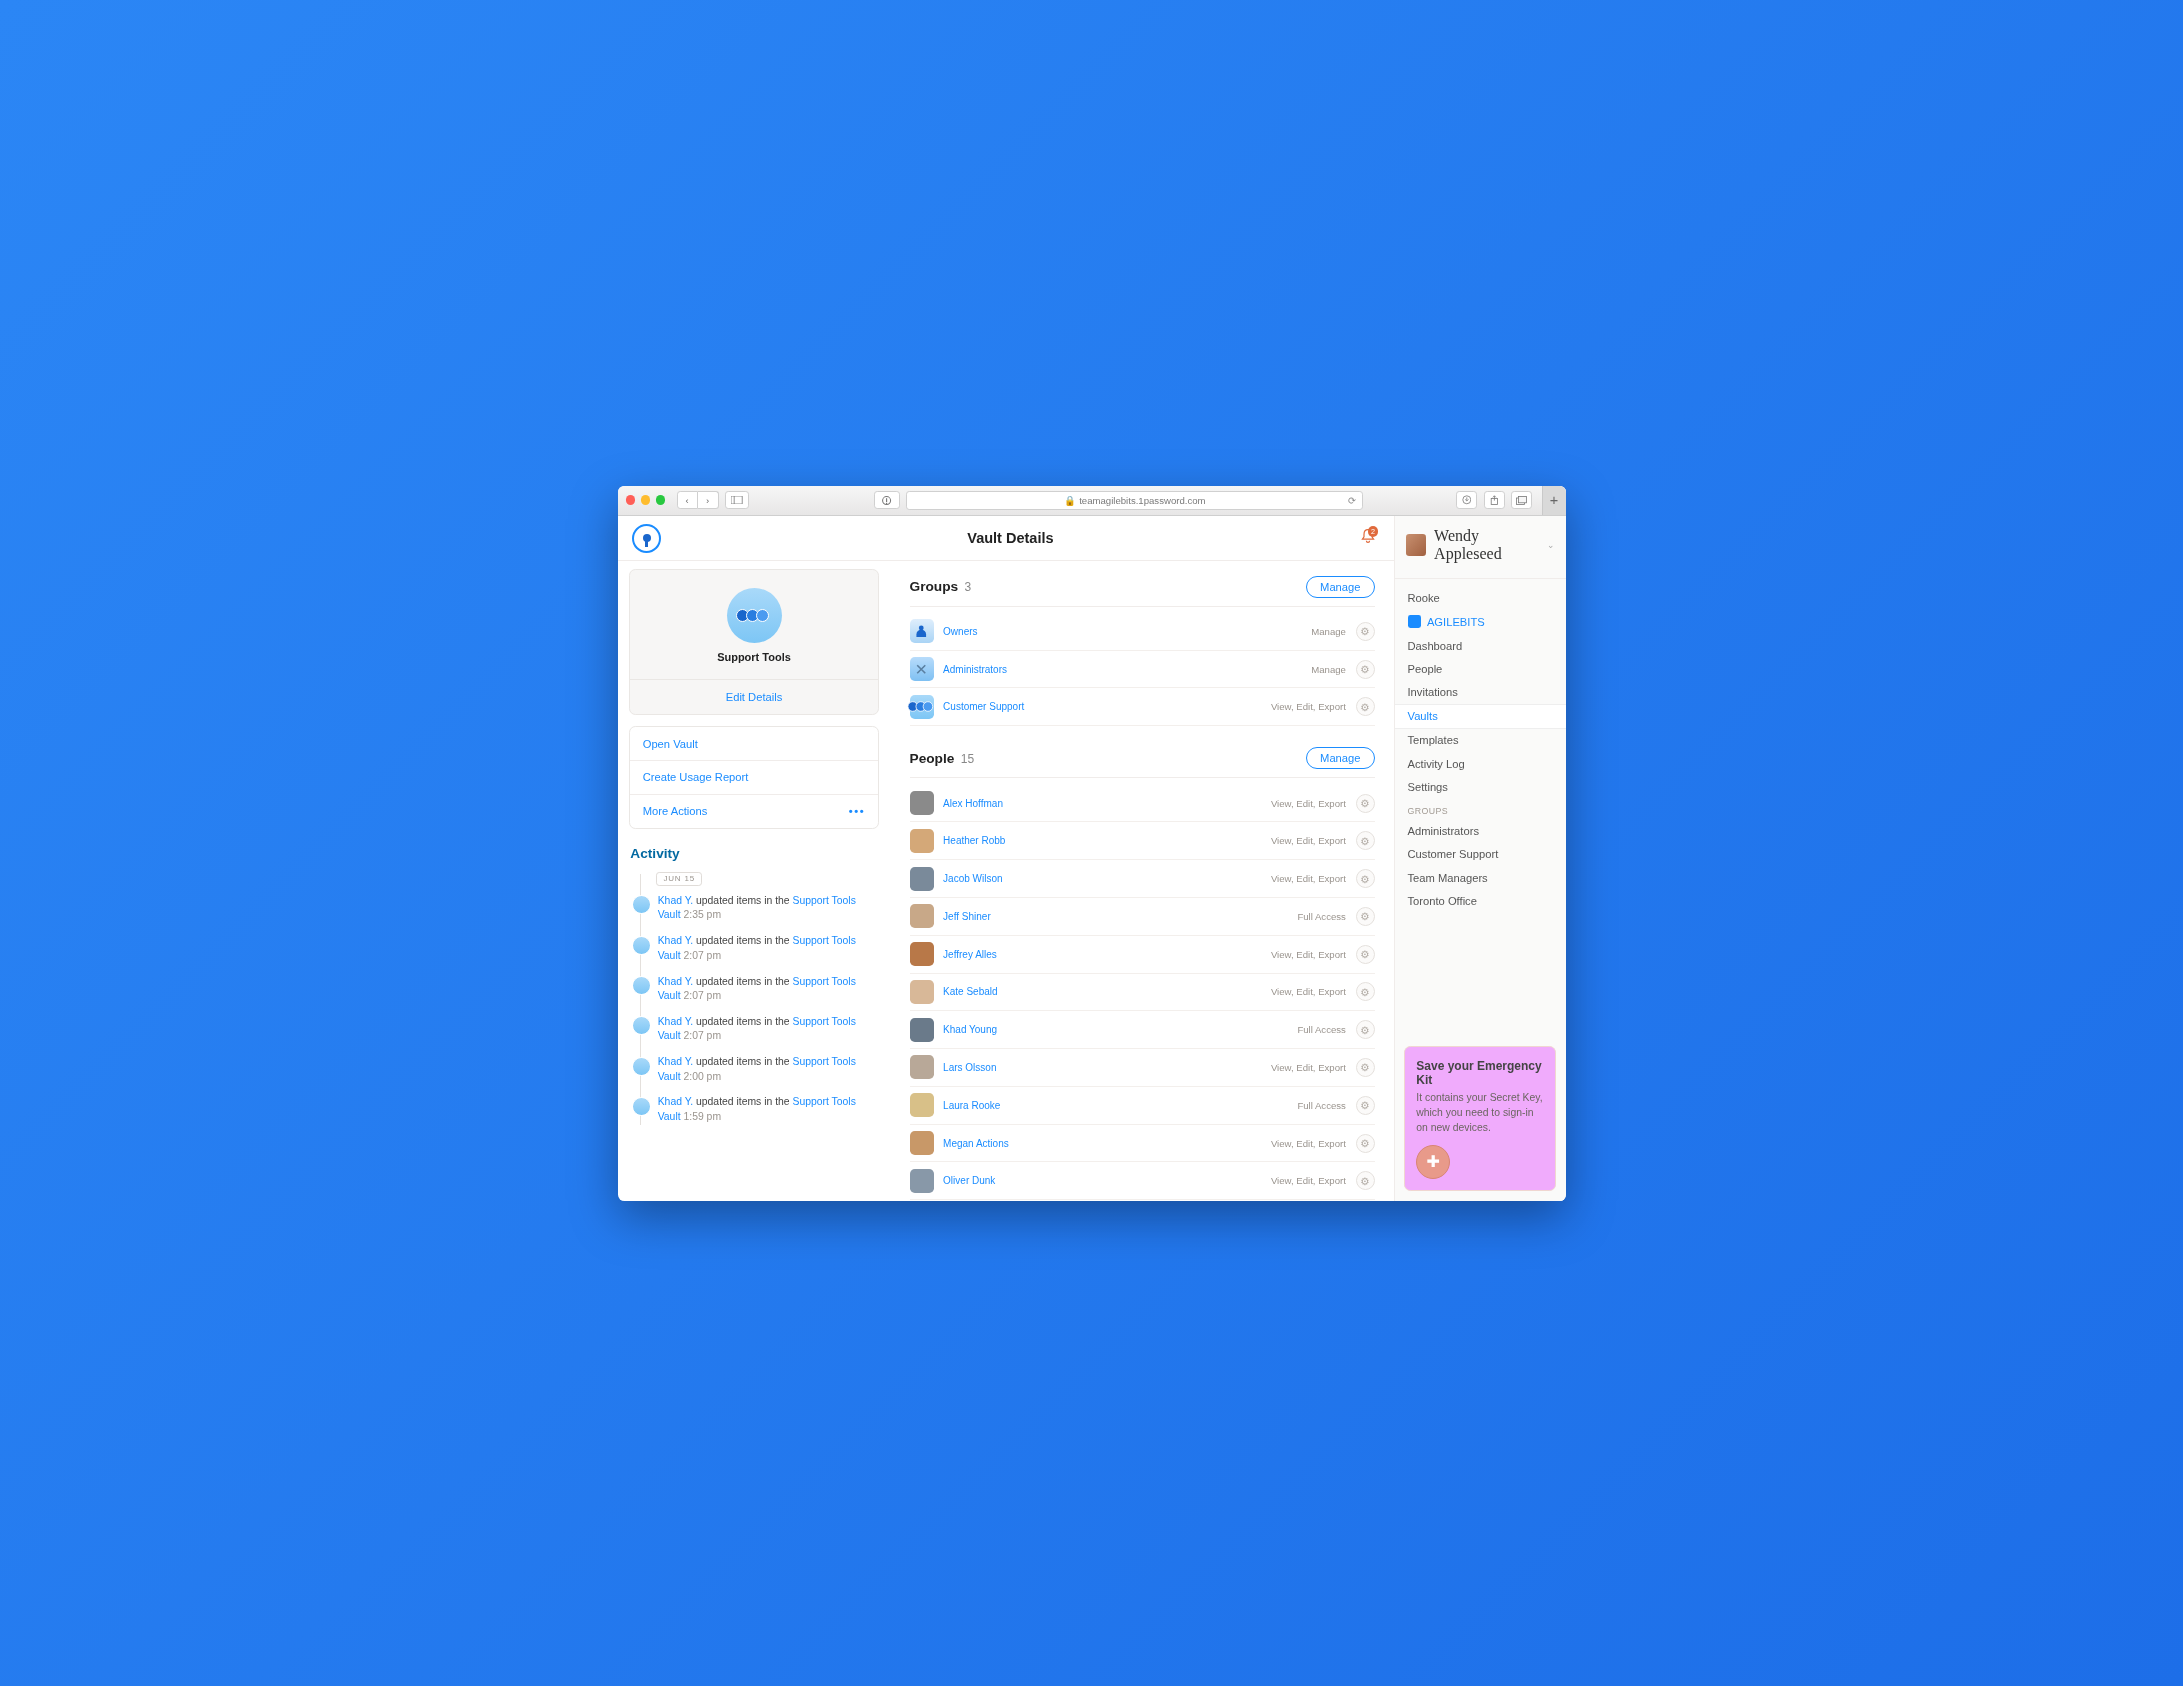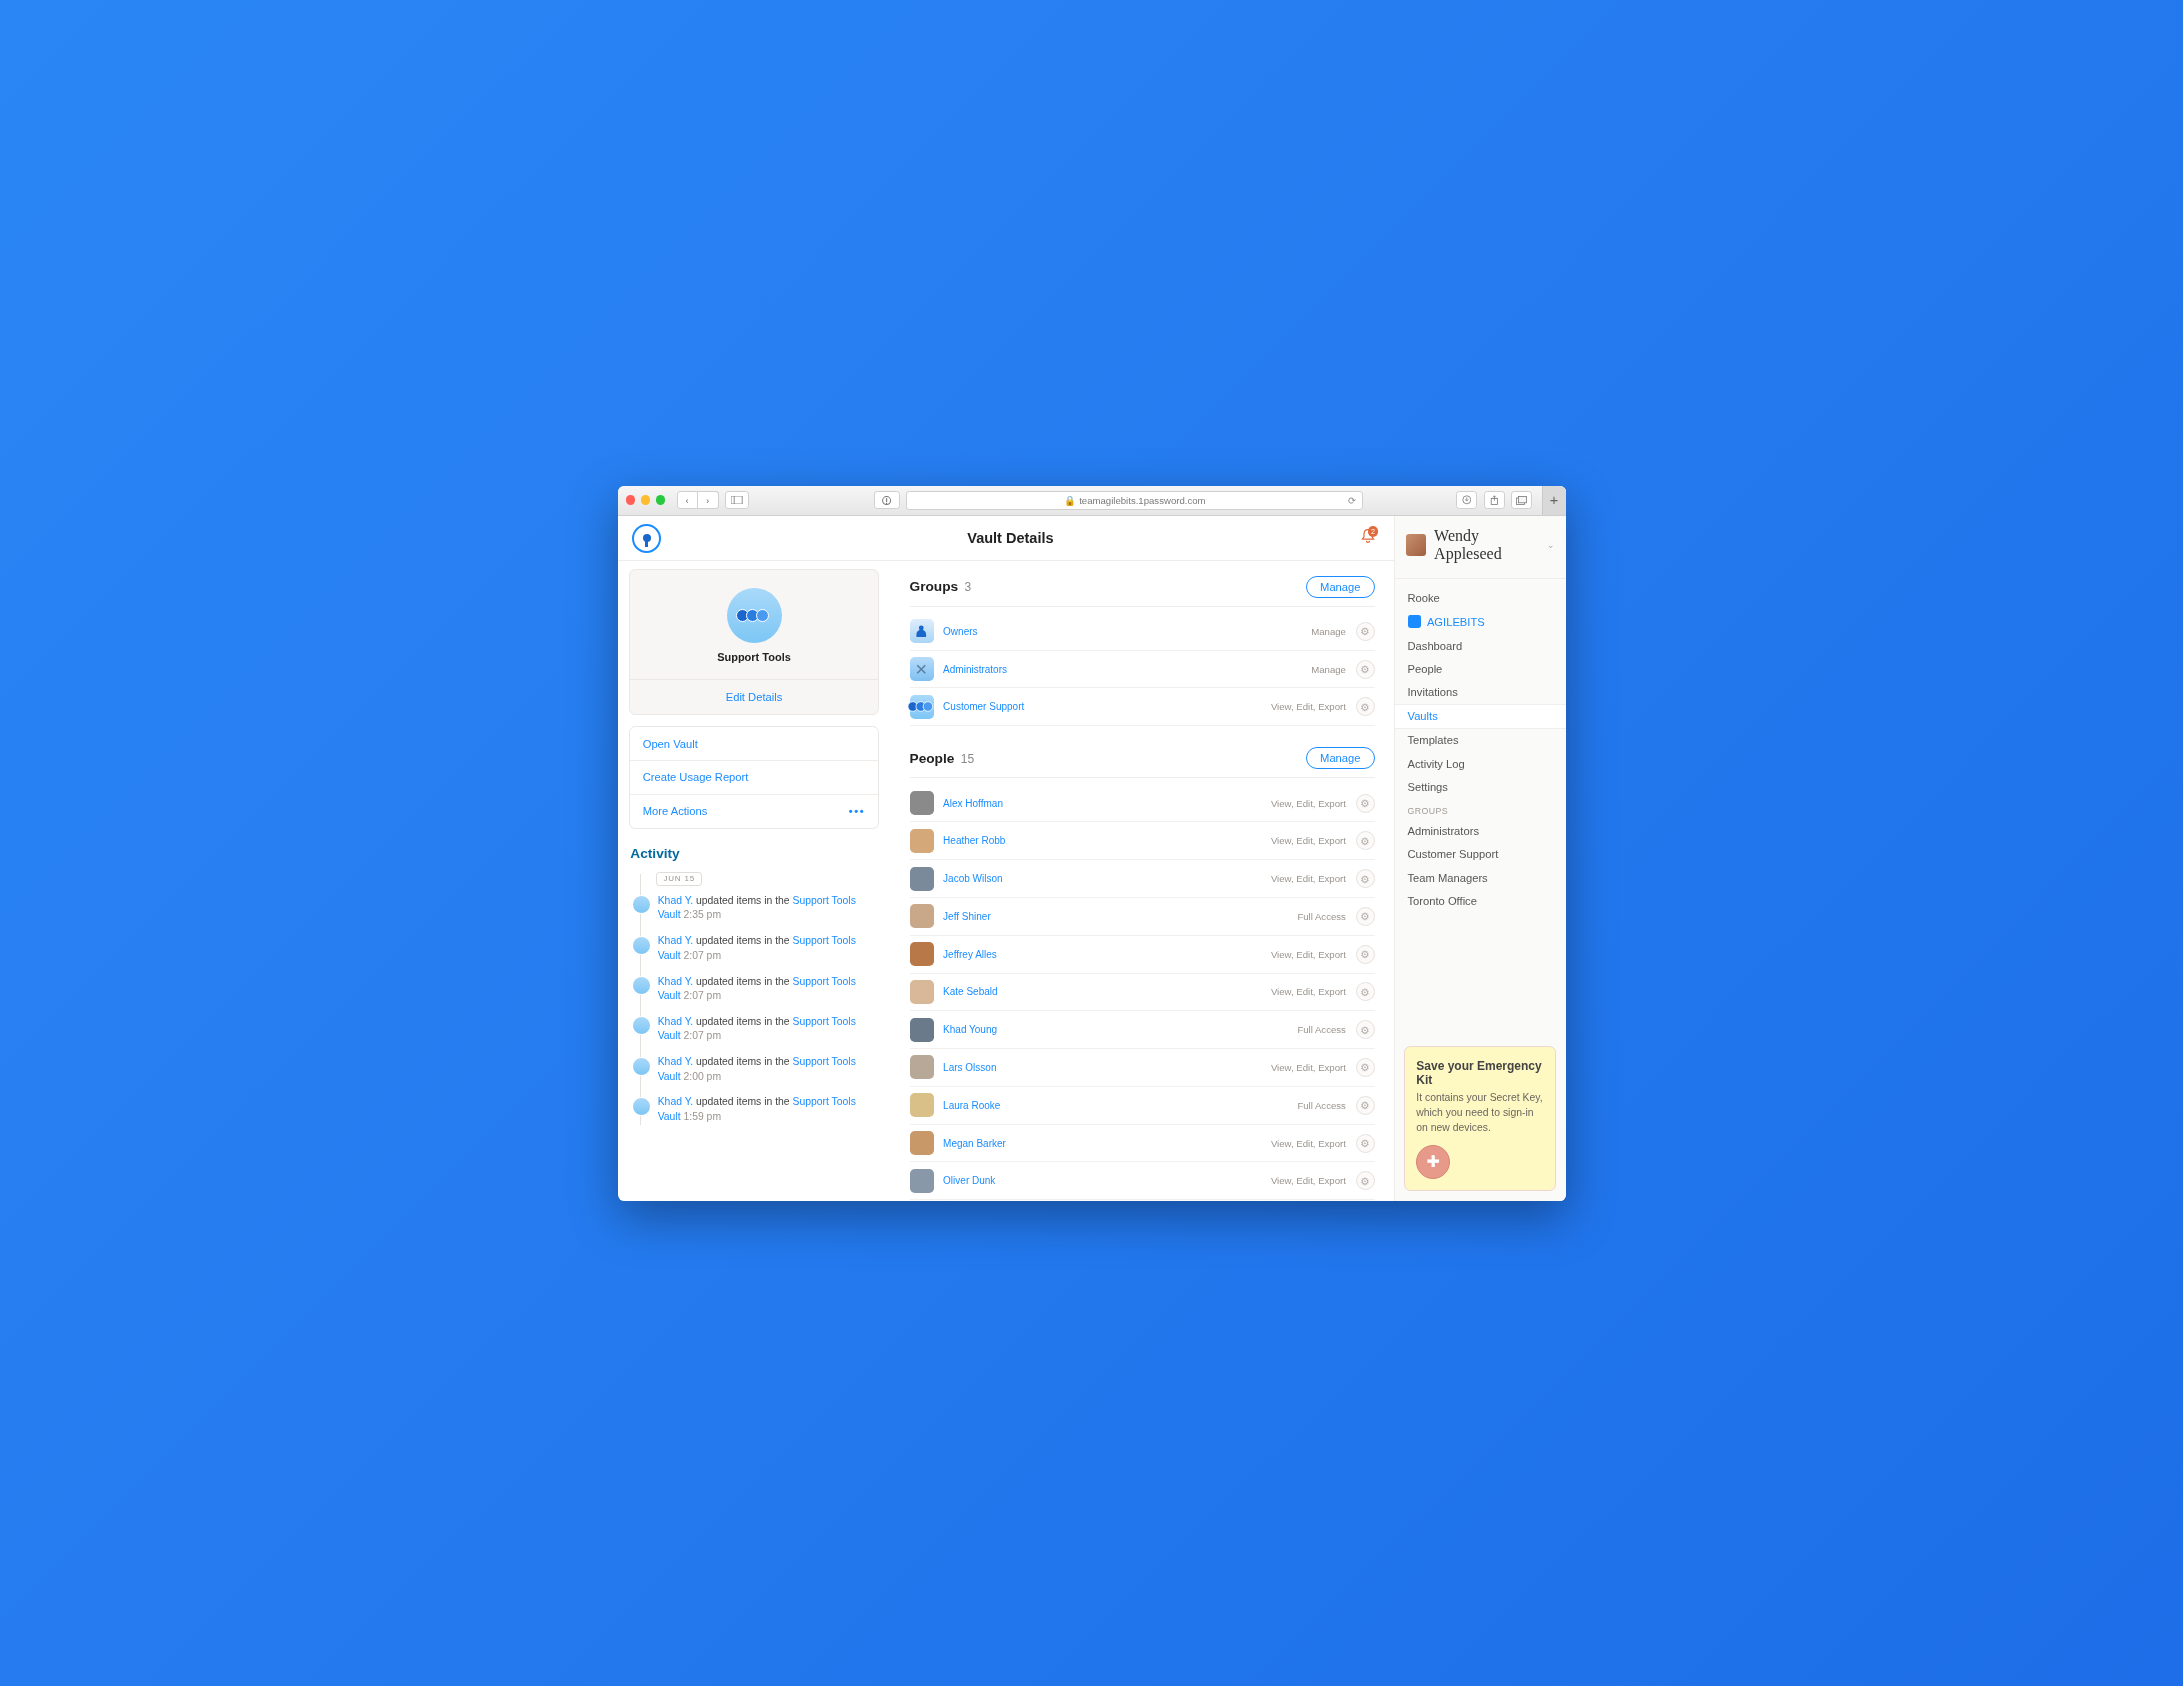--- a/index.html
+++ b/index.html
@@ -132,21 +132,21 @@
   .user-chip .chev{color:#aaa;font-size:8.8px;margin-left:auto;}
 
   .nav{padding:8px 0;font-size:11.2px;flex:1;}
   .nav .item{padding:5.6px 13px;color:#555;display:flex;align-items:center;gap:6.4px;}
   .nav .item.link{color:#555;}
   .nav .item.active{background:#fff;color:#1a8cff;border-top:0.8px solid #eee;border-bottom:0.8px solid #eee;}
   .nav .lbl{padding:8px 13px 3.2px;font-size:8.8px;color:#a29b94;letter-spacing:0.4px;}
   .nav .org{color:#1a8cff;font-weight:500;}
   .nav .org .oi{width:13px;height:13px;background:#1a8cff;border-radius:2.4px;display:inline-block;}
 
-  .kit{margin:9.6px;background:#fef9c3;border:0.8px solid #f0d6d0;border-radius:6.4px;padding:11.2px;}
+  .kit{margin:9.6px;background:#f0abfc;border:0.8px solid #f0d6d0;border-radius:6.4px;padding:11.2px;}
   .kit h4{font-size:12px;color:#444;margin-bottom:4.8px;font-weight:600;}
   .kit p{font-size:10.4px;color:#6b6560;line-height:1.4;}
   .kit .kicon{margin-top:9.6px;width:34px;height:34px;border-radius:50%;background:#e89a8a;
     display:flex;align-items:center;justify-content:center;color:#fff;font-size:16px;
     border:1.6px solid #d88575;}
 
   .team-ic{display:flex;}
   .team-ic span{width:13px;height:13px;border-radius:50%;background:#1a66cc;margin-left:-3.2px;border:1.6px solid #fff;}
   .team-ic span:nth-child(2){background:#2a7de0;}
   .team-ic span:nth-child(3){background:#4a9af0;}
@@ -376,21 +376,21 @@
     <div class="gear">⚙</div>
               </div>
               <div class="row">
                 <div class="av" style="background:#d8c088;"></div>
     <div class="name">Laura Rooke</div>
     <div class="perm">Full Access</div>
     <div class="gear">⚙</div>
               </div>
               <div class="row">
                 <div class="av" style="background:#c89868;"></div>
-    <div class="name">Megan Barker</div>
+    <div class="name">Megan Actions</div>
     <div class="perm">View, Edit, Export</div>
     <div class="gear">⚙</div>
               </div>
               <div class="row">
                 <div class="av" style="background:#8898a8;"></div>
     <div class="name">Oliver Dunk</div>
     <div class="perm">View, Edit, Export</div>
     <div class="gear">⚙</div>
               </div>
             </div>

